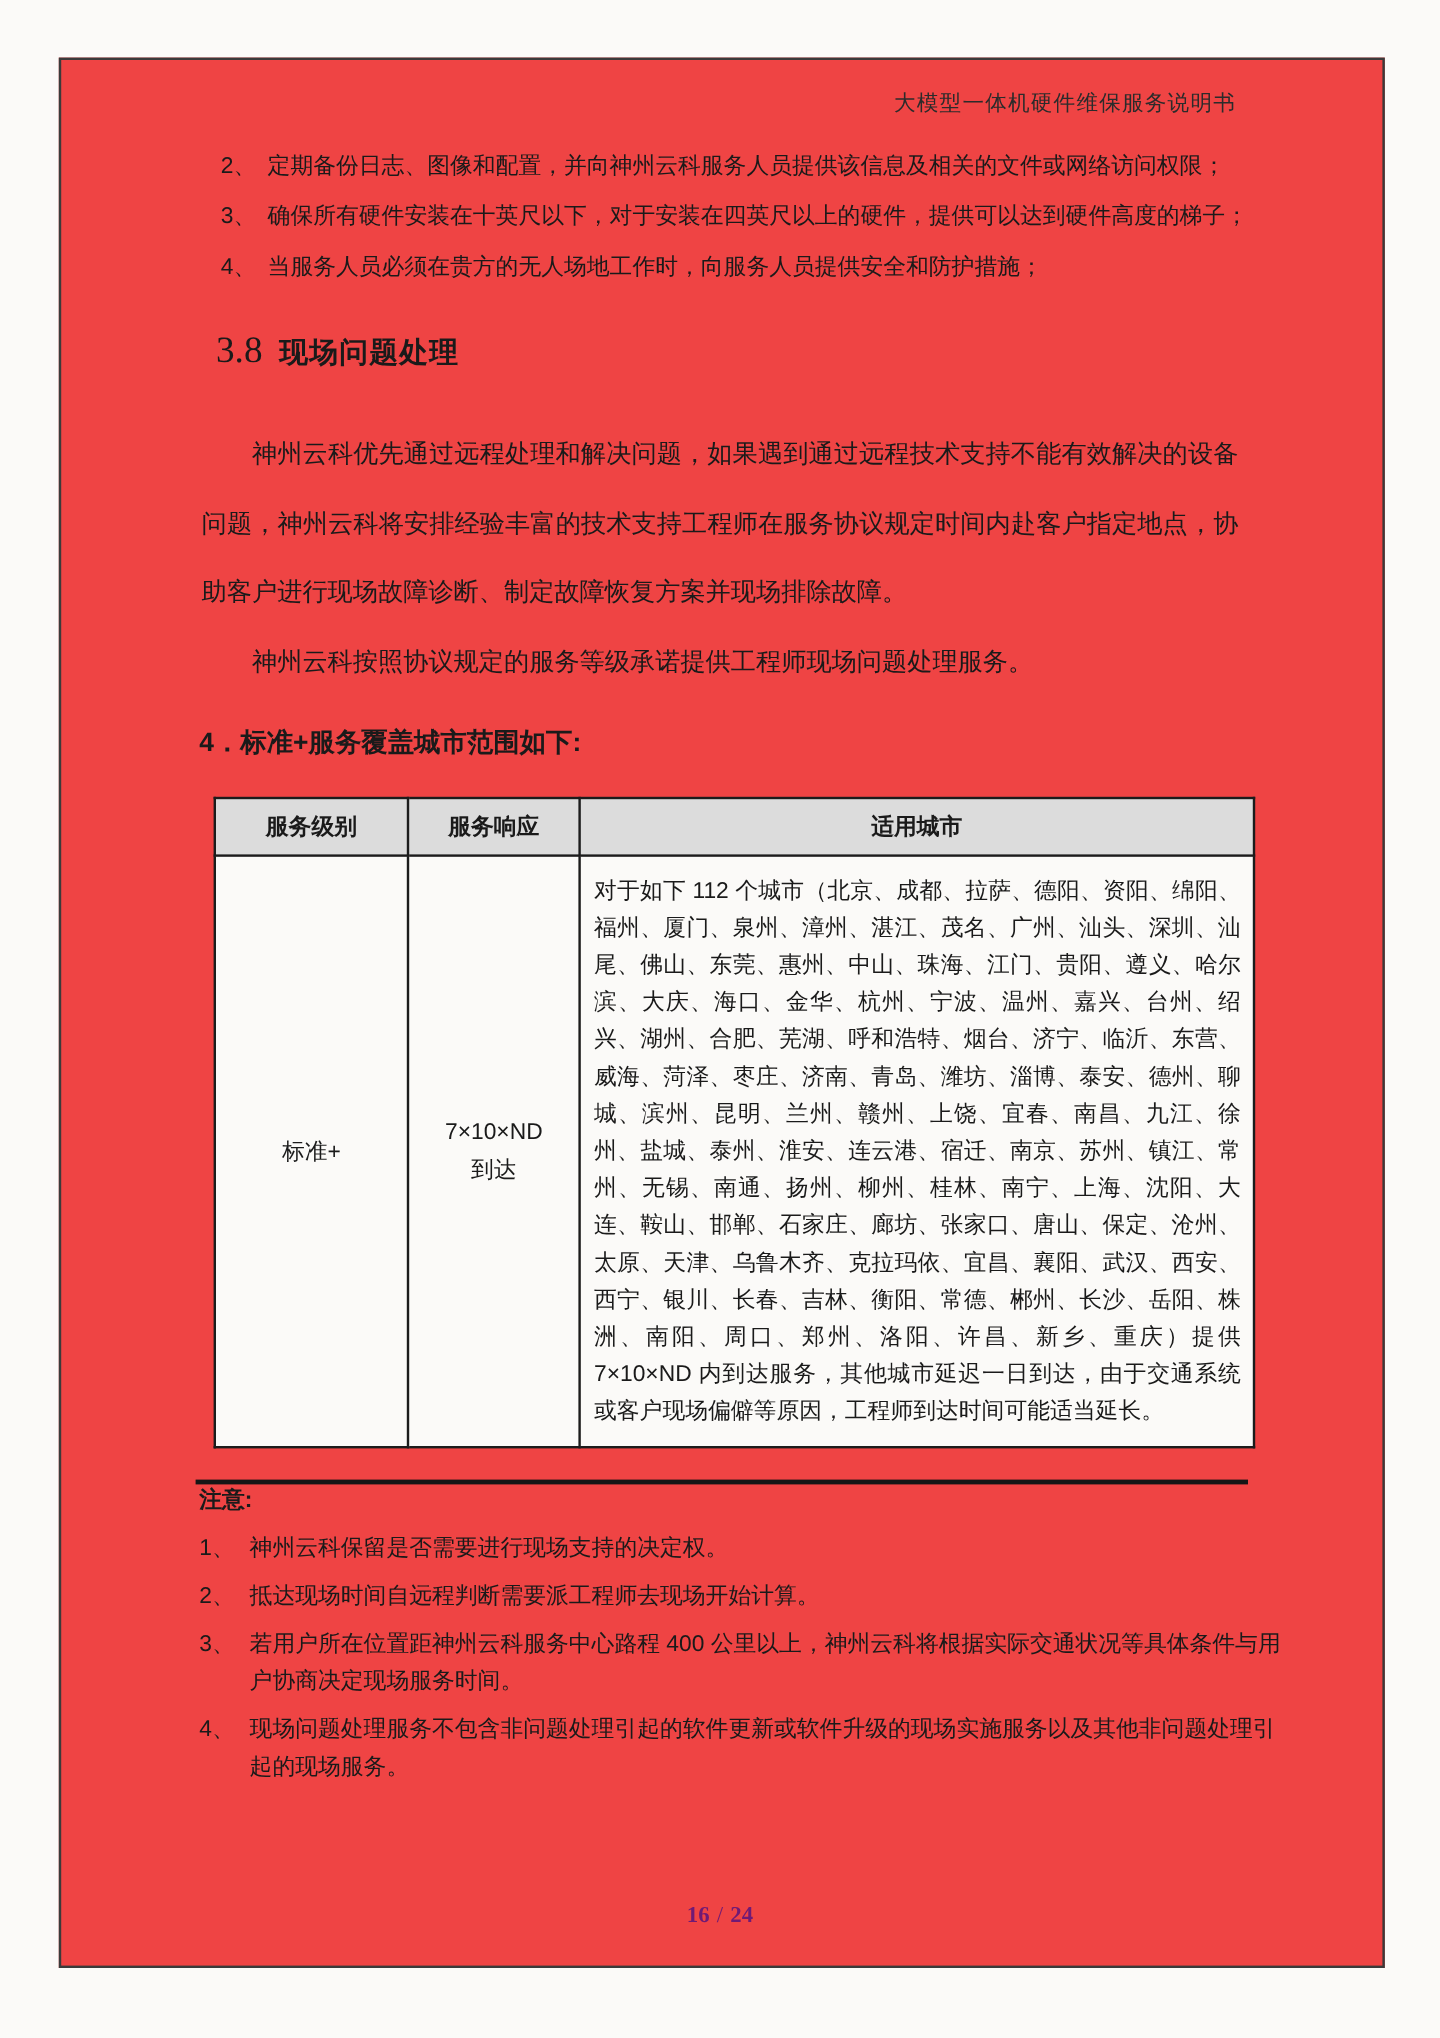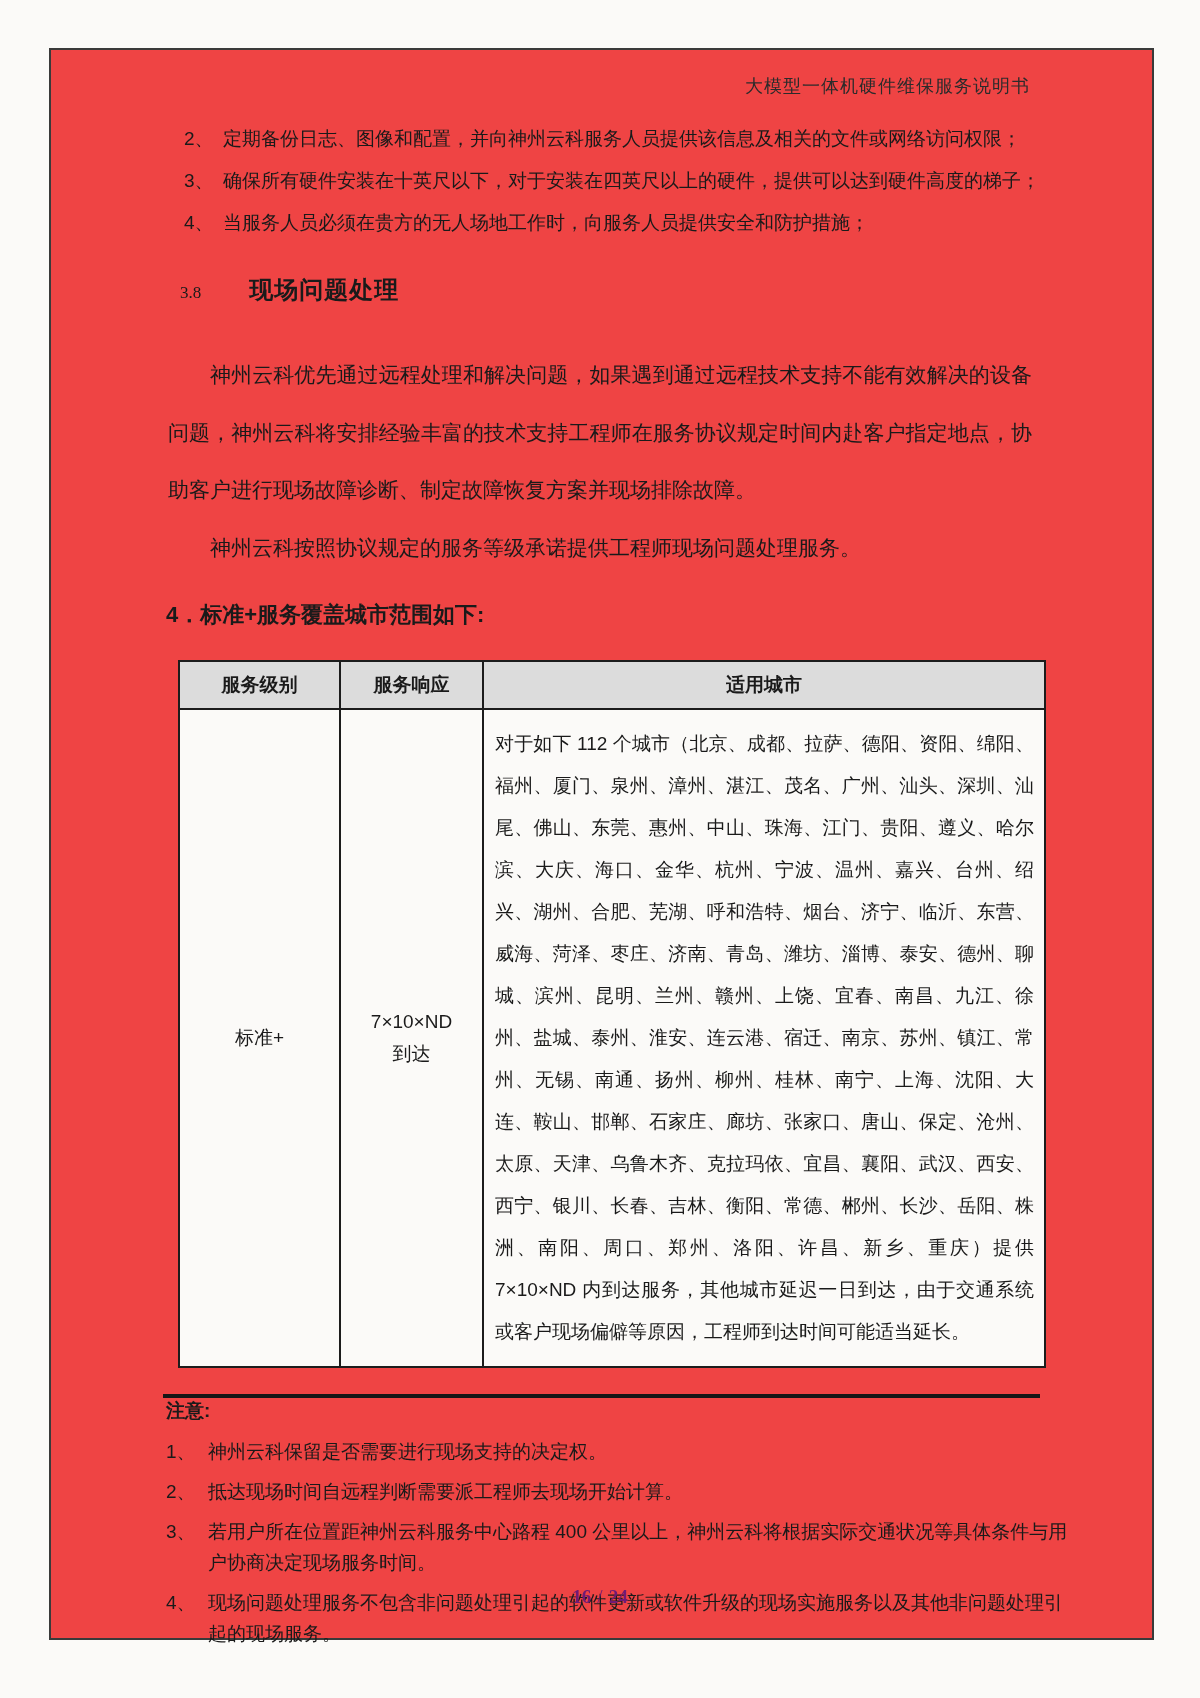--- a/index.html
+++ b/index.html
@@ -41,28 +41,27 @@
   }
   .top-list .num { width: 39px; flex: 0 0 39px; }
   .section-heading {
     margin-top: 40px;
     margin-left: 129px;
     display: flex;
     align-items: baseline;
   }
   .section-heading .sec-num {
     font-family: "Liberation Serif", "DejaVu Serif", serif;
-    font-size: 17px;
+    font-size: 31px;
     margin-right: 14px;
   }
   .section-heading .sec-title {
     font-size: 24px;
     font-weight: bold;
     letter-spacing: 1px;
-    margin-left: 34px;
   }
   .para {
     margin-left: 117px;
     width: 864px;
     font-size: 21px;
     line-height: 57.5px;
     text-align: justify;
     text-indent: 2em;
   }
   .para.first { margin-top: 40px; }
@@ -91,21 +90,21 @@
     vertical-align: middle;
   }
   .service-table td { vertical-align: middle; background: #fbfaf8; }
   .col-level  { width: 161px; }
   .col-resp   { width: 143px; }
   .col-cities { width: 562px; }
   .cell-center { text-align: center; }
   .cell-resp div { line-height: 32px; text-align: center; }
   .cell-cities {
     padding: 13px 10px 13px 11px;
-    line-height: 42px;
+    line-height: 31px;
     text-align: justify;
   }
   .divider-rule {
     margin-top: 26px;
     margin-left: 112px;
     width: 877px;
     height: 4px;
     background: #161616;
   }
   .notes-title {

